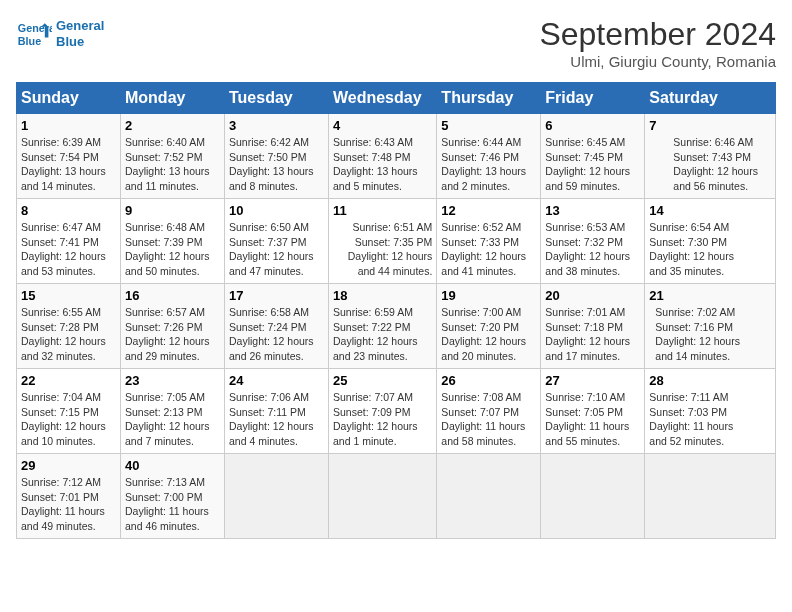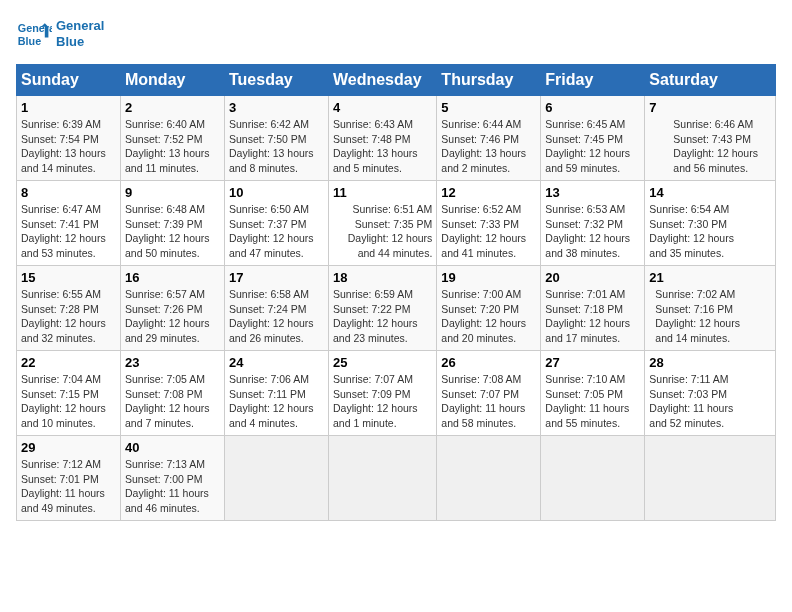--- a/index.html
+++ b/index.html
@@ -94,20 +94,22 @@
       <text x="2" y="18" font-size="12" font-weight="bold" fill="#1a6faf">General</text>
       <text x="2" y="32" font-size="12" font-weight="bold" fill="#1a6faf">Blue</text>
       <polygon points="32,8 40,16 36,12 36,24 32,24 32,12 28,12" fill="#1a6faf"></polygon>
     </svg>
     <div class="logo-text">
       <div><span>General</span></div>
       <div><span>Blue</span></div>
     </div>
   </div>
   <div class="title-block">
+    <h1>September 2024</h1>
+    <h2>Ulmi, Giurgiu County, Romania</h2>
   </div>
 </div>
 
 <table>
   <thead>
     <tr>
     <th>Sunday</th>
         <th>Monday</th>
         <th>Tuesday</th>
         <th>Wednesday</th>
@@ -274,21 +276,21 @@
         <td>
           <span class="day-num">22</span>
           <div class="day-info" style="white-space: pre-line;">Sunrise: 7:04 AM
 Sunset: 7:15 PM
 Daylight: 12 hours
 and 10 minutes.</div>
         </td>
         <td>
           <span class="day-num">23</span>
           <div class="day-info" style="white-space: pre-line;">Sunrise: 7:05 AM
-Sunset: 7:08 PM
+Sunset: 2:13 PM
 Daylight: 12 hours
 and 7 minutes.</div>
         </td>
         <td>
           <span class="day-num">24</span>
           <div class="day-info" style="white-space: pre-line;">Sunrise: 7:06 AM
 Sunset: 7:11 PM
 Daylight: 12 hours
 and 4 minutes.</div>
         </td>

